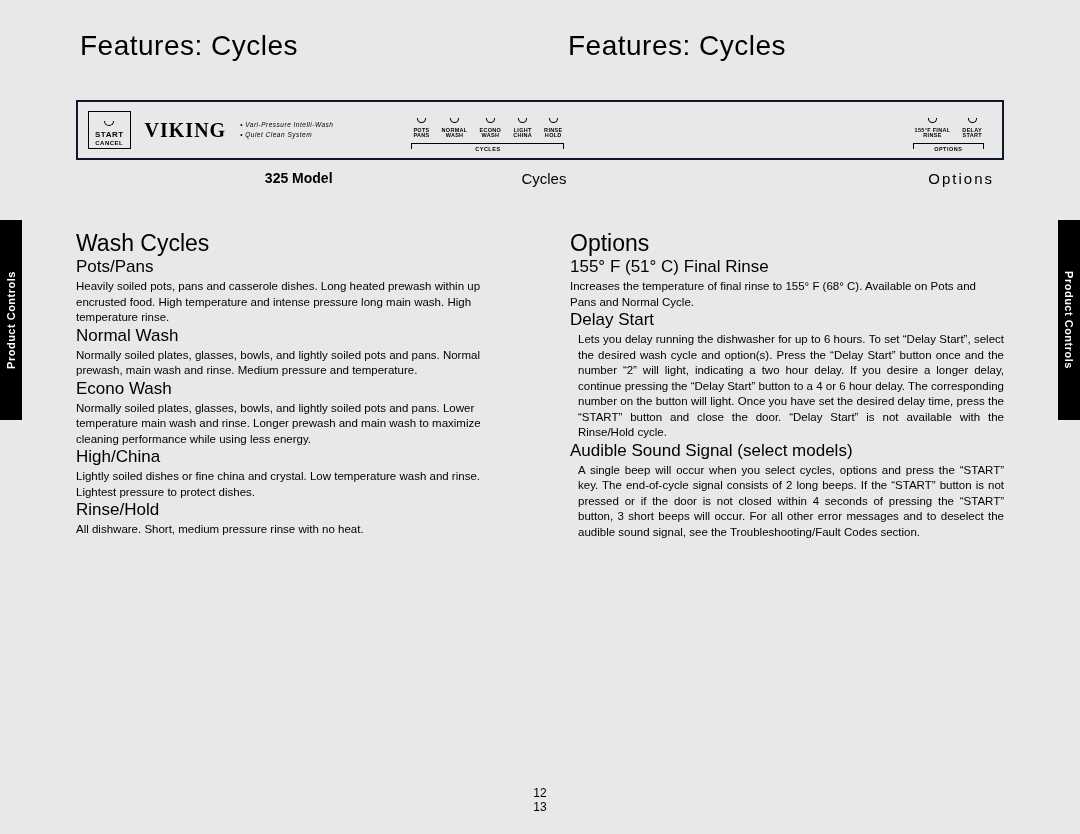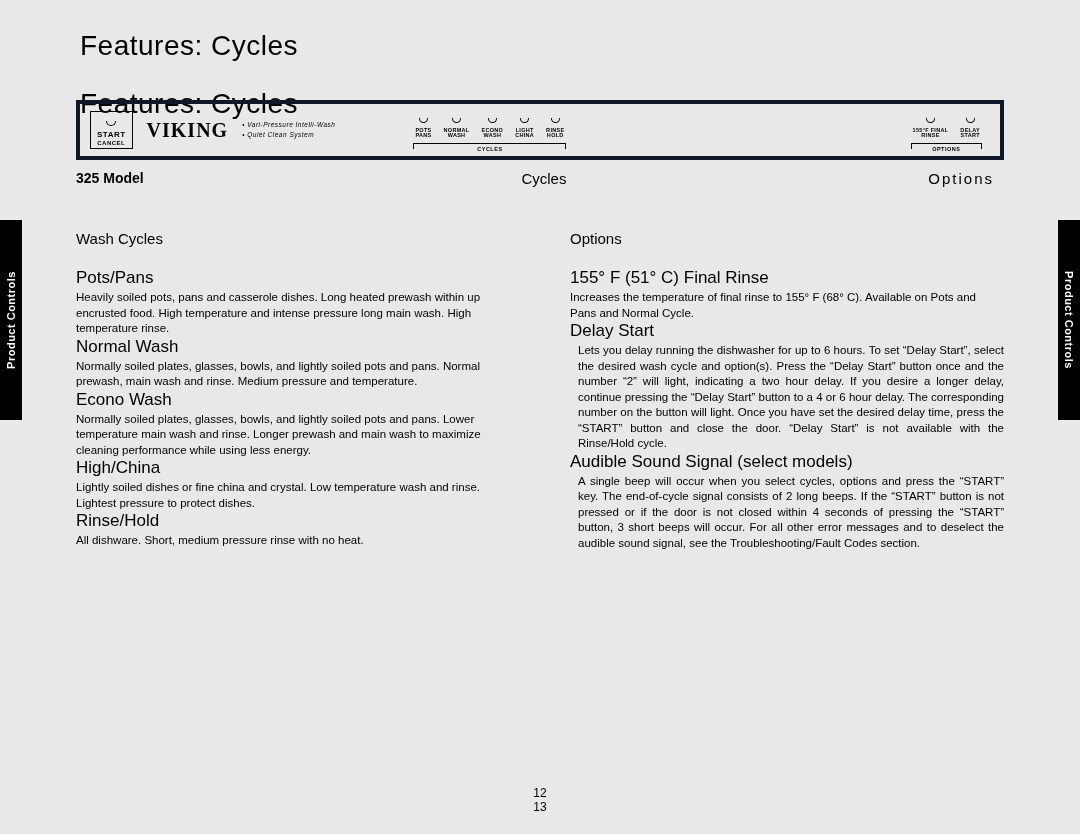--- a/index.html
+++ b/index.html
@@ -10,41 +10,40 @@
     height: 834px;
     position: relative;
     color: #000;
   }
   .page {
     position: absolute;
     top: 30px;
     left: 60px;
     right: 60px;
     display: flex;
-    gap: 8px;
-    flex-direction: column;
+    gap: 16px;
   }
   .col {
     flex: 1 1 50%;
     padding: 0 20px 0 20px;
   }
   .page-heading {
     font-size: 28px;
     font-weight: 300;
     letter-spacing: 0.5px;
     margin-bottom: 18px;
   }
   .panel-wrap {
     position: absolute;
     top: 100px;
     left: 76px;
     right: 76px;
   }
   .panel {
-    border: 4px solid #0f172a;
+    border: 2px solid #0f172a;
     height: 60px;
     display: flex;
     align-items: center;
     padding: 0 10px;
     gap: 14px;
     background: #fff0; 
   }
   .start-box {
     border: 1px solid #000;
     padding: 3px 6px 2px 6px;
@@ -109,35 +108,35 @@
     font-size:5.5px;
     font-weight:700;
     letter-spacing:0.5px;
   }
   .under-labels {
     position:absolute;
     top:170px;
     left:76px; right:76px;
     display:flex;
   }
-  .under-labels .ul-left { flex:0 0 48%; font-weight:700; font-size:14px;}
+  .under-labels .ul-left { flex:0 0 48%; font-weight:700; font-size:14px;text-align:center;}
   .under-labels .ul-mid  { flex:0 0 8%; font-size:15px; text-align:left;}
   .under-labels .ul-right{ flex:1 1 auto; font-size:15px; text-align:right; padding-right:10px; letter-spacing:2px;}
   .content {
     position:absolute;
     top:230px;
     left:76px; right:76px;
     display:flex;
     gap:60px;
   }
   .content .ccol { flex:1 1 50%; }
   .section-h {
-    font-size:15px;
+    font-size:23px;
     font-weight:400;
-    margin-bottom:21px;
+    margin-bottom:0;
   }
   .item-h {
     font-size:17px;
     font-weight:400;
     margin-bottom:2px;
   }
   .item-h:first-of-type { margin-top:0;}
   .item-p {
     font-size:11.5px;
     line-height:1.35;

